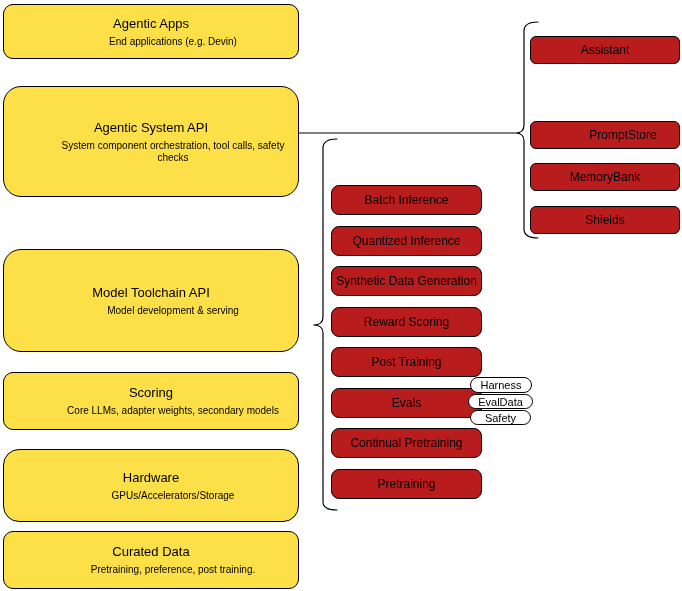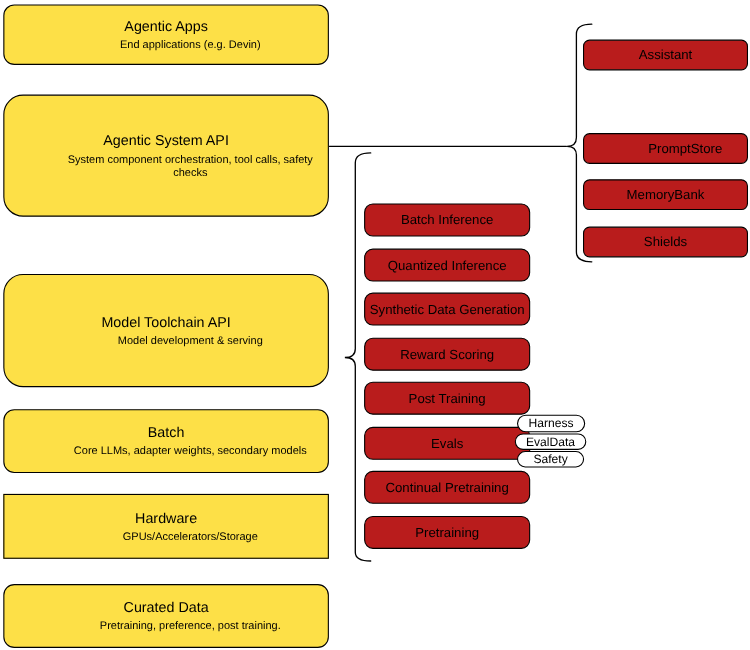--- a/index.html
+++ b/index.html
@@ -50,25 +50,25 @@
     <div class="title">Agentic System API</div>
     <div class="subtitle">System component orchestration, tool calls, safety checks</div>
   </div>
 
   <div class="node" style="top:224px;height:103px;border-radius:18px;margin-top:25px;">
     <div class="title">Model Toolchain API</div>
     <div class="subtitle">Model development &amp; serving</div>
   </div>
 
   <div class="node" style="top:372px;height:58px;border-radius:10px;">
-    <div class="title">Batch</div>
+    <div class="title">Scoring</div>
     <div class="subtitle">Core LLMs, adapter weights, secondary models</div>
   </div>
 
-  <div class="node" style="top:449px;height:59px;border-radius:0;">
+  <div class="node" style="top:449px;height:73px;border-radius:16px;">
     <div class="title">Hardware</div>
     <div class="subtitle">GPUs/Accelerators/Storage</div>
   </div>
 
   <div class="node" style="top:531px;height:58px;border-radius:10px;">
     <div class="title">Curated Data</div>
     <div class="subtitle">Pretraining, preference, post training.</div>
   </div>
 
   <div class="chip mid" style="top:185px;justify-content:center;">

